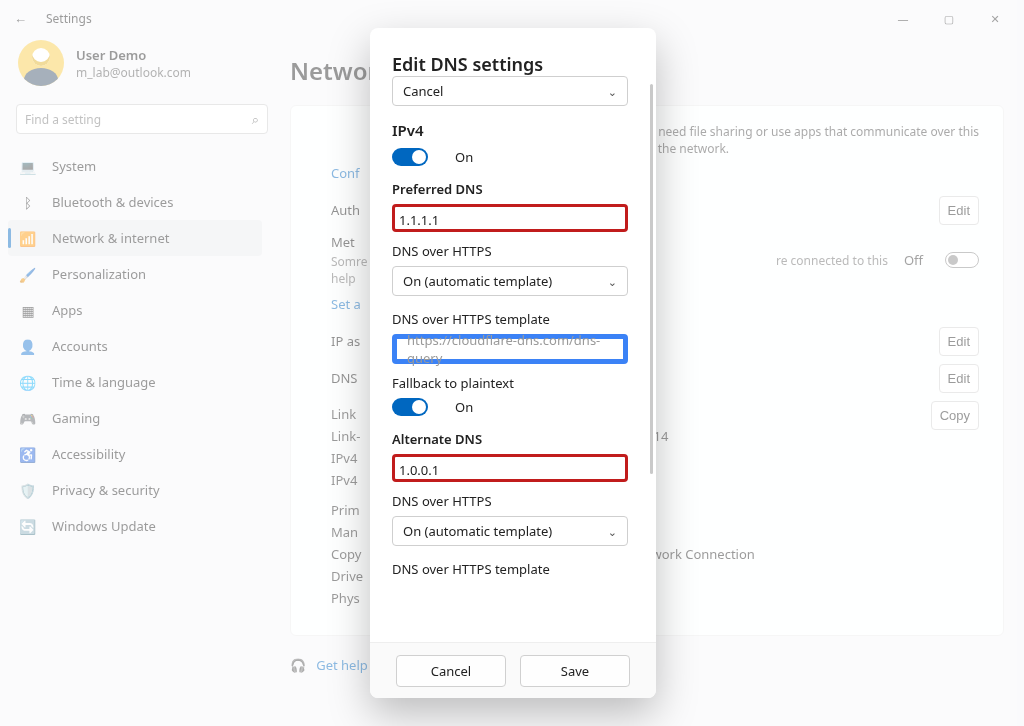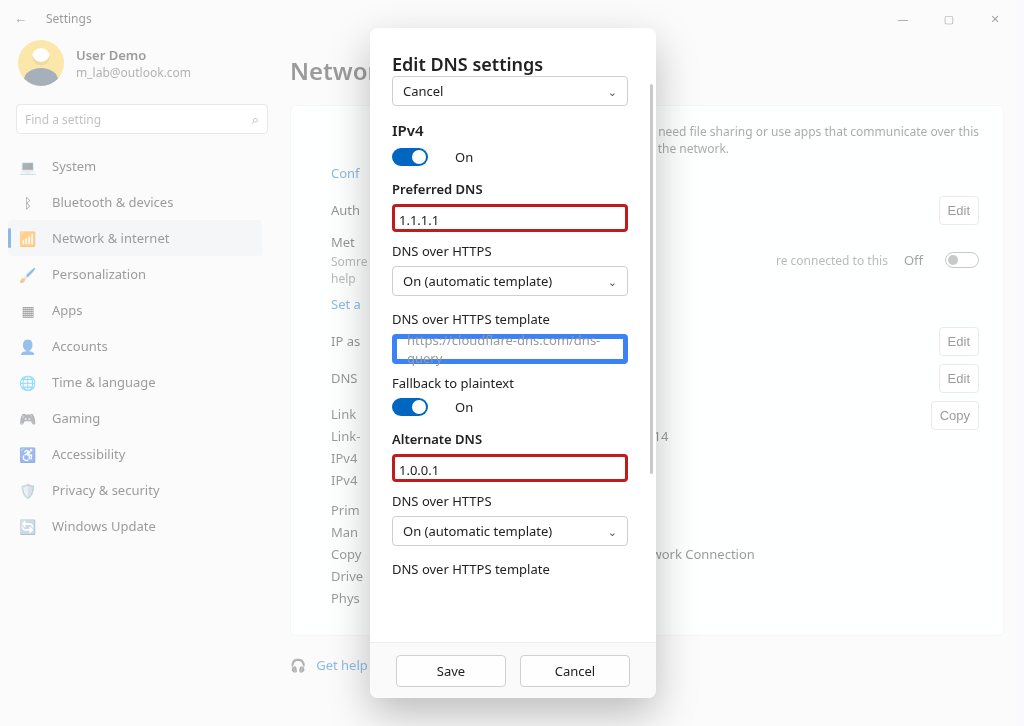--- a/index.html
+++ b/index.html
@@ -501,16 +501,16 @@
 
     <div class="field-label">DNS over HTTPS</div>
     <div class="sel">
       <span>On (automatic template)</span>
       <span class="chev">⌄</span>
     </div>
 
     <div class="field-label">DNS over HTTPS template</div>
   </div>
   <div class="dlg-footer">
+    <div class="dlg-btn">Cancel</div>
     <div class="dlg-btn">Save</div>
-    <div class="dlg-btn">Cancel</div>
   </div>
 </div>
 
 </body></html>

